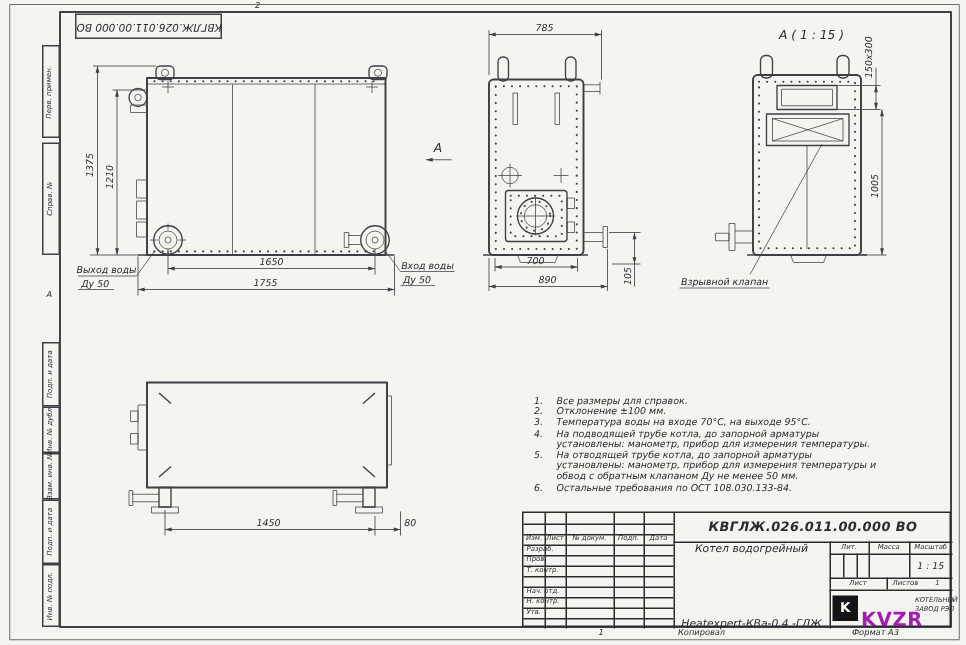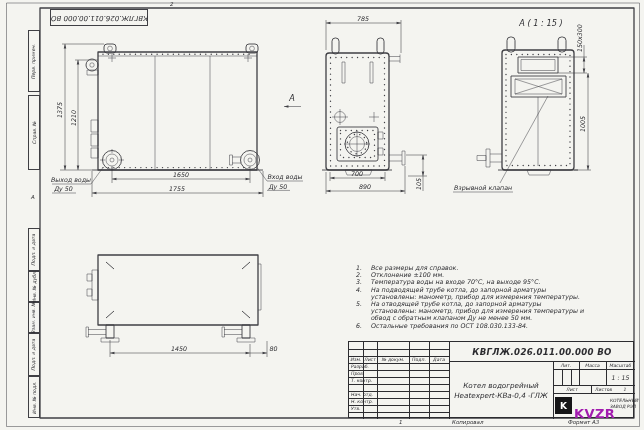--- a/index.html
+++ b/index.html
@@ -276,21 +276,21 @@
     <div class="tb-v" style="left:80px;top:0;height:77px;"></div>
     <div class="tb-v" style="left:100px;top:0;height:77px;"></div>
     <div class="tb-v" style="left:204px;top:19px;height:58px;"></div>
     <div class="tb-v" style="left:230px;top:19px;height:24px;"></div>
     <div class="tb-v" style="left:257px;top:19px;height:24px;"></div>
     <div class="tb-v" style="left:213px;top:27px;height:16px;"></div>
     <div class="tb-v" style="left:222px;top:27px;height:16px;"></div>
     <div class="tb-v" style="left:242px;top:43px;height:8px;"></div>
 
     <div class="cell desig" style="left:100px;top:0;width:186px;height:19px;">КВГЛЖ.026.011.00.000 ВО</div>
-    <div class="cell prod" style="left:100px;top:19px;width:104px;height:60px;">
+    <div class="cell prod" style="left:100px;top:19px;width:104px;height:60px;justify-content:space-between;">
       <span>Котел водогрейный</span>
       <span>Heatexpert-КВа-0,4 -ГЛЖ</span>
     </div>
 
     <div class="cell" style="left:0;top:14px;width:14px;height:7px;">Изм.</div>
     <div class="cell" style="left:14px;top:14px;width:14px;height:7px;">Лист</div>
     <div class="cell" style="left:28px;top:14px;width:32px;height:7px;">№ докум.</div>
     <div class="cell" style="left:60px;top:14px;width:20px;height:7px;">Подп.</div>
     <div class="cell" style="left:80px;top:14px;width:20px;height:7px;">Дата</div>
 

